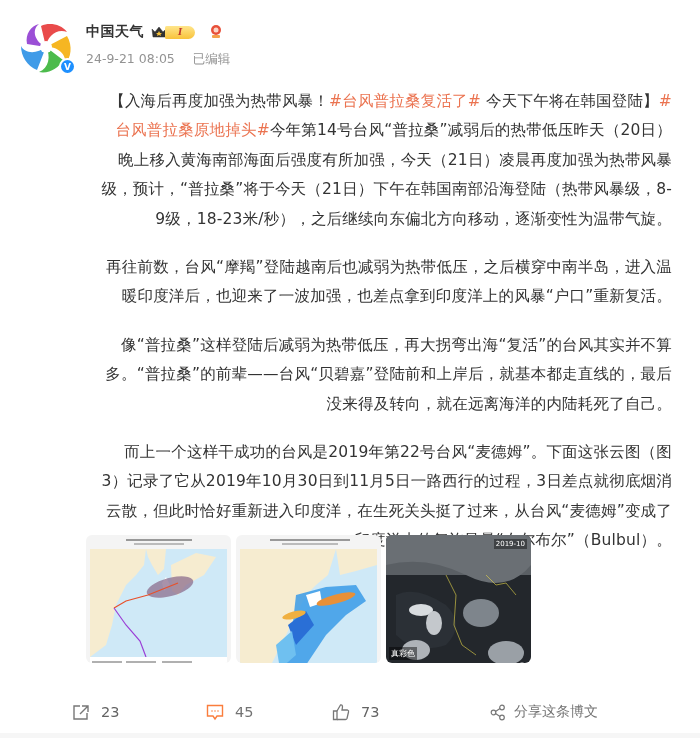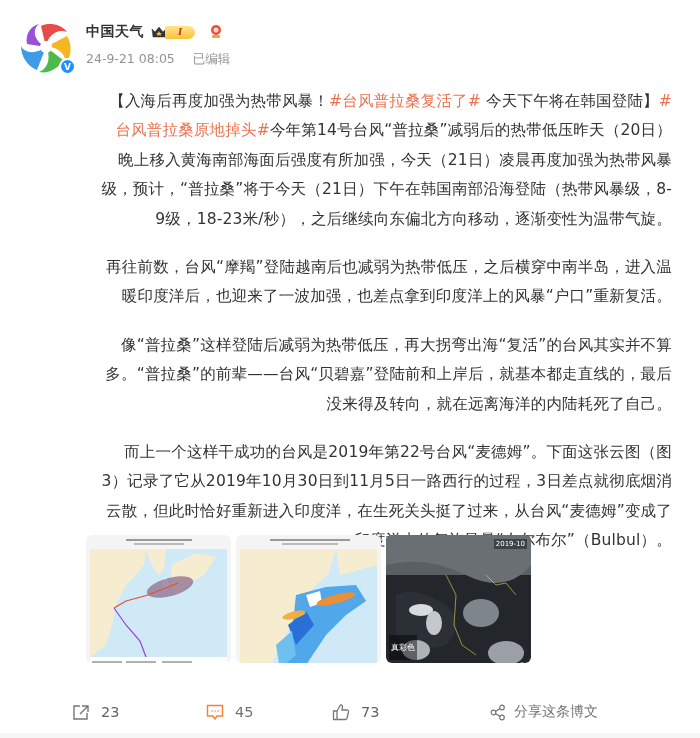--- a/index.html
+++ b/index.html
@@ -26,21 +26,21 @@
 
   .post-text { position: absolute; left: 86px; top: 73px; width: 600px; font-size: 15.5px; line-height: 29.4px;
                color: #333; letter-spacing: 0.2px; }
   .post-text p { margin: 14px; text-align: right; }
   .post-text p + p { margin-top: 19px; }
   .hashtag { color: #eb7350; }
 
   .images { position: absolute; left: 86px; top: 535px; display: flex; gap: 5px; }
   .thumb { width: 145px; height: 128px; border-radius: 6px; overflow: hidden; position: relative; }
   .thumb svg { width: 145px; height: 145px; display: block; }
-  .thumb-label { position: absolute; left: 3px; bottom: 3px; color: #fff; font-size: 8px; background: rgba(0,0,0,0.45); padding: 7px 2px; }
+  .thumb-label { position: absolute; left: 3px; bottom: 3px; color: #fff; font-size: 8px; background: rgba(0,0,0,0.45); padding: 1px 2px; }
   .thumb-stamp { position: absolute; right: 4px; top: 4px; color: #fff; font-size: 7px; background: rgba(0,0,0,0.4); padding: 1px 2px; }
 
   .action-bar { position: absolute; left: 0; top: 697px; width: 700px; height: 32px; }
   .action { position: absolute; top: 0; height: 30px; display: flex; align-items: center; font-size: 14.5px; color: #636363; cursor: pointer; }
   .action svg { display: block; }
   .action .count { margin-left: 11px; }
   .action.comment { color: #737373; }
   .action.share-post .count { margin-left: 8px; font-size: 14px; color: #737373; }
   .bottom-divider { position: absolute; left: 0; top: 733px; width: 700px; height: 5px; background: #f6f6f6; }
 </style>

